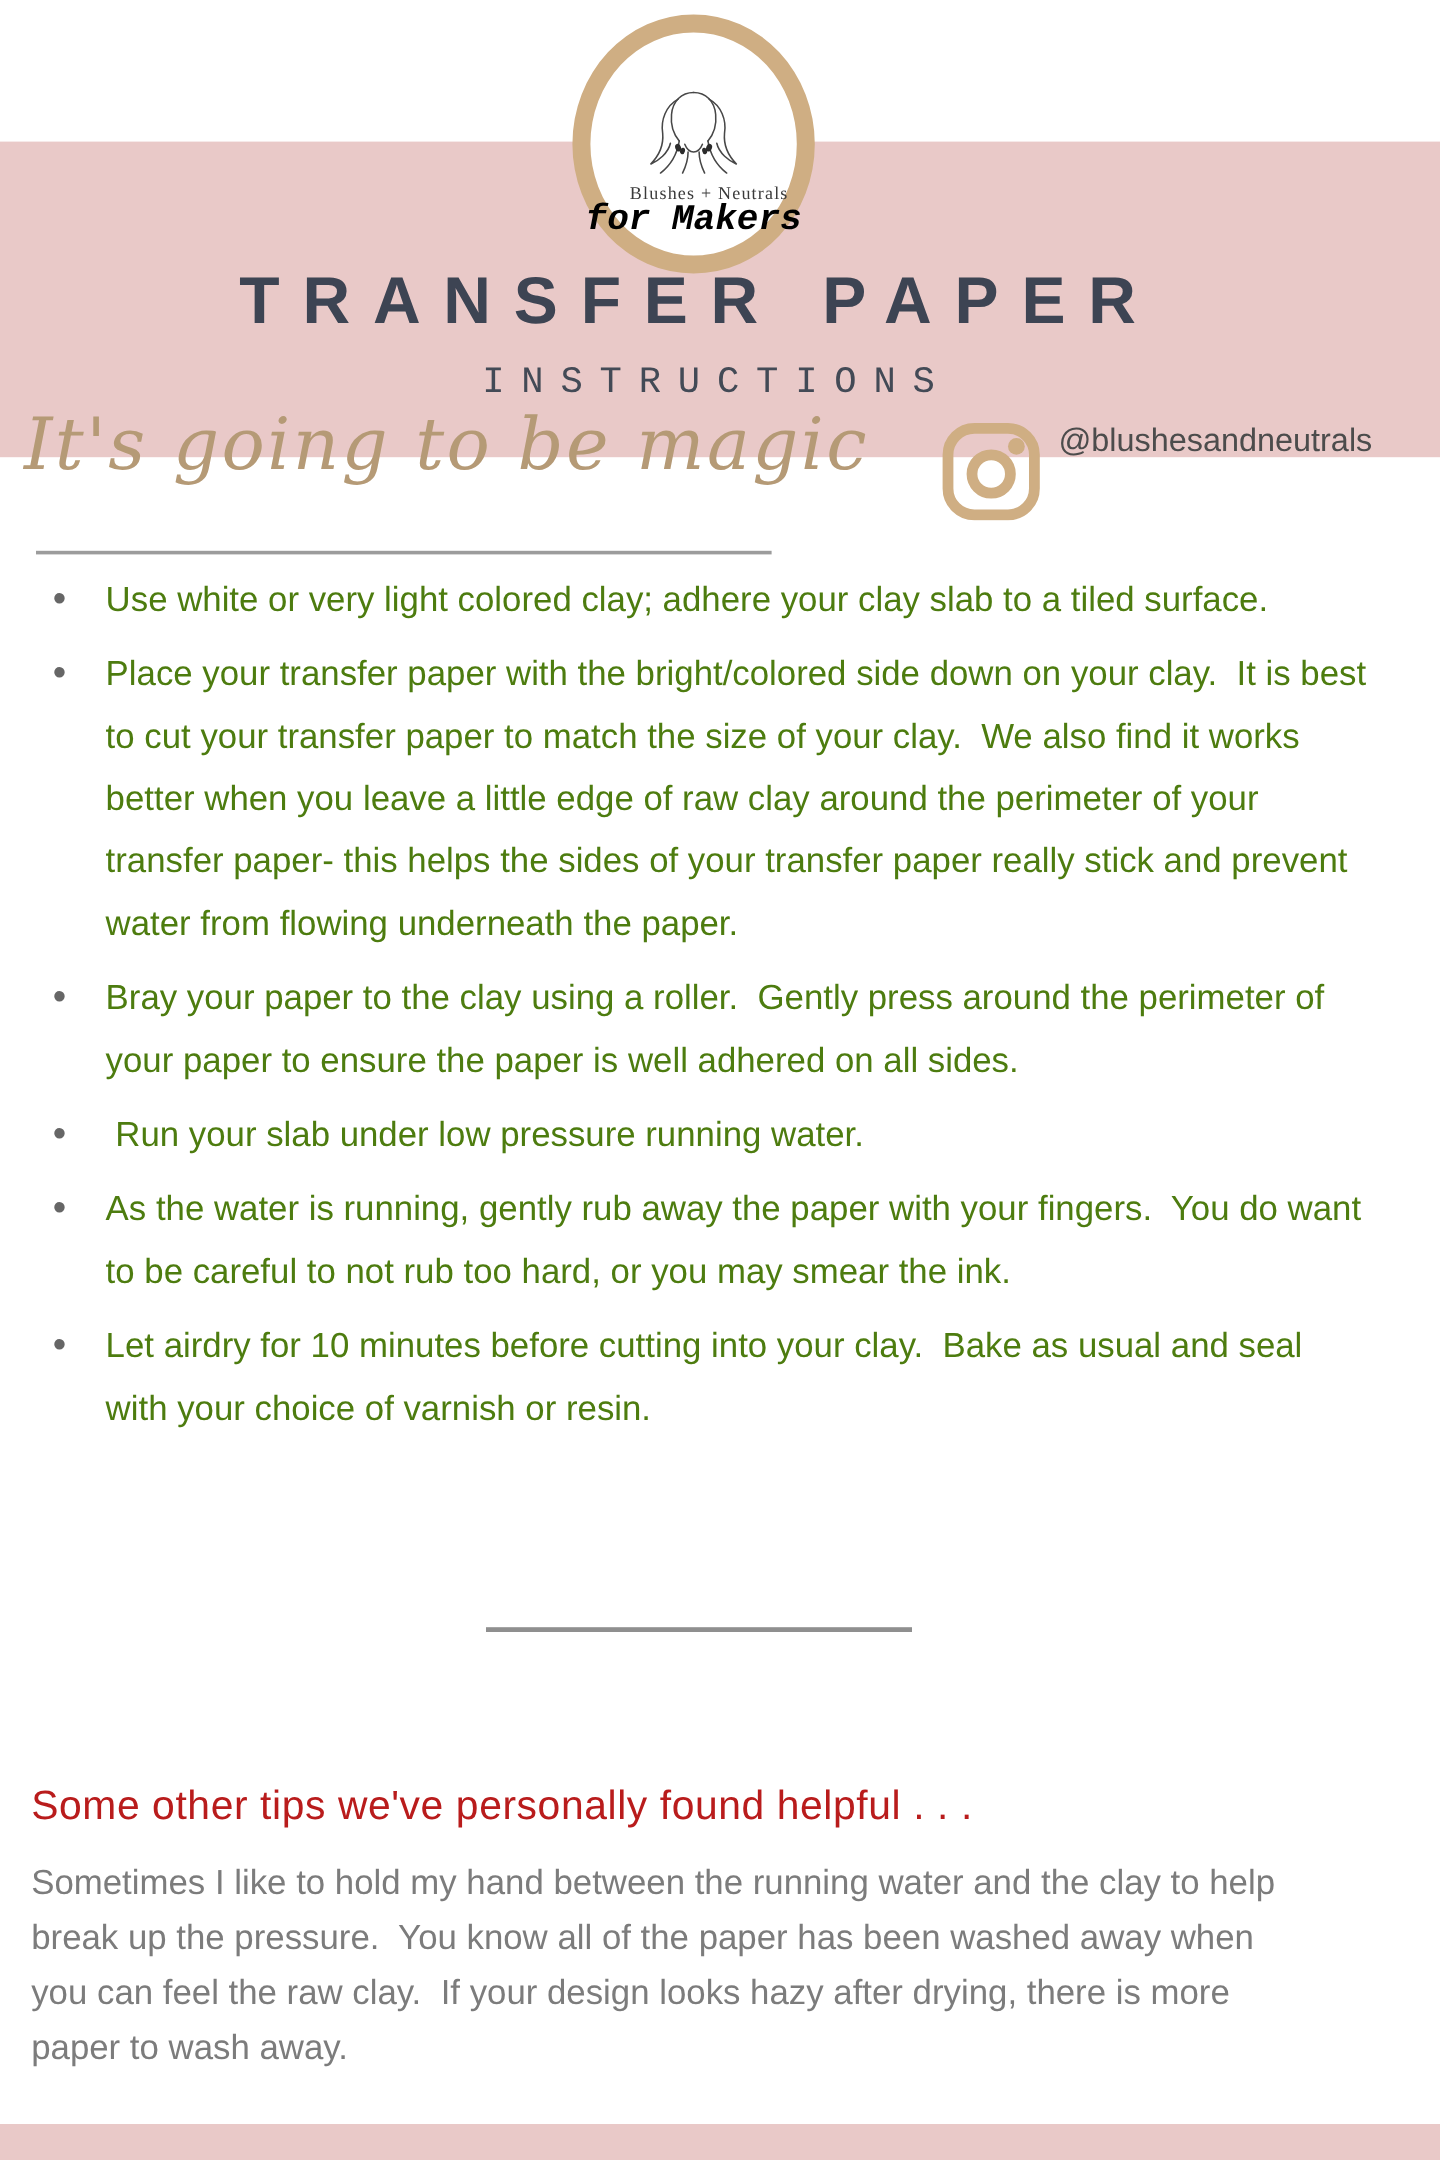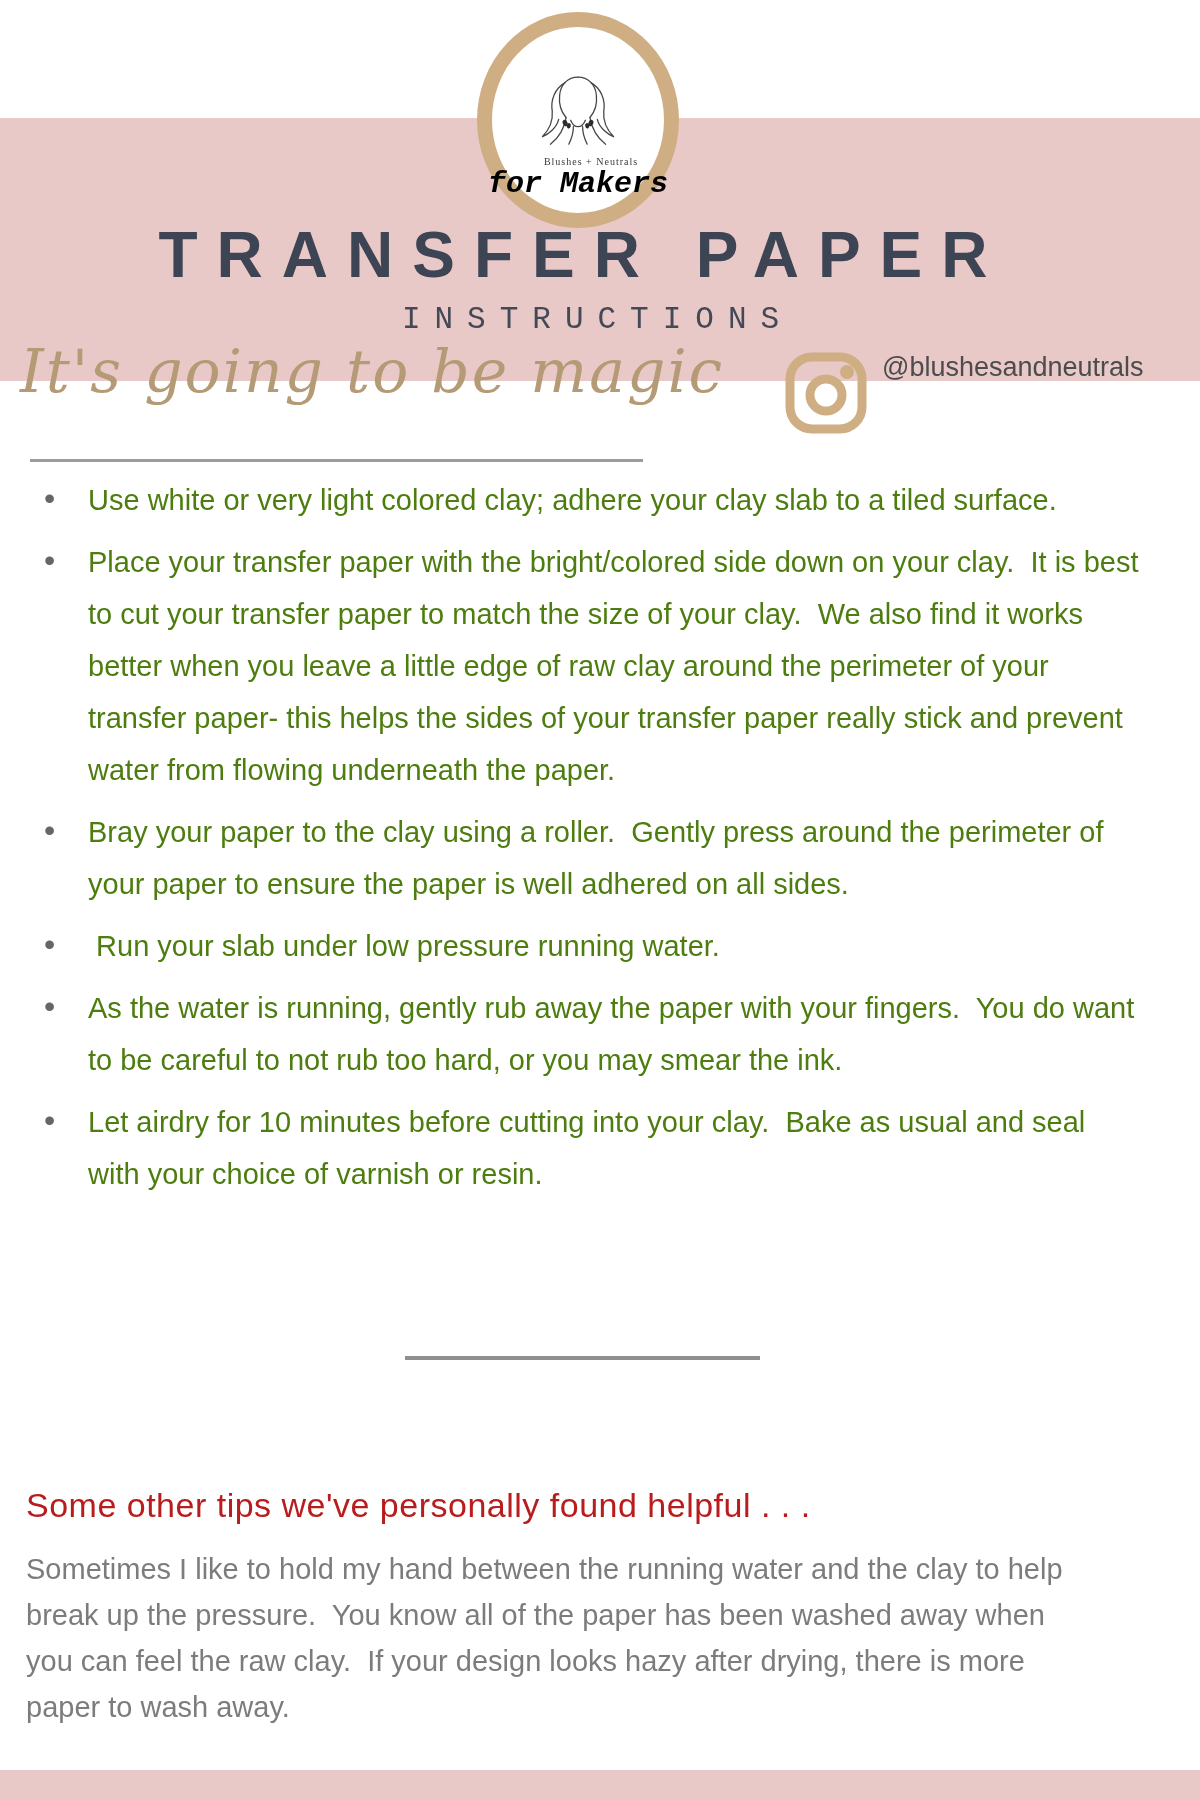--- a/index.html
+++ b/index.html
@@ -13,32 +13,32 @@
 
   
   .logo-circle {
     position:absolute; top:12px; left:477px; width:172px; height:172px;
     background:#ffffff; border:15px solid #cfae83; border-radius:50%; z-index:3;
     display:flex; flex-direction:column; align-items:center; justify-content:flex-end;
     padding-bottom:14px; box-sizing:content-box; text-align:center;
   }
   .logo-art { width:92px; height:84px; margin-bottom:1px; }
   .logo-brand {
-    font-family:"Liberation Serif", serif; font-size:10px; letter-spacing:1px;
+    font-family:"Liberation Serif", serif; font-size:15px; letter-spacing:1px;
     color:#3a3a3a; line-height:14px; white-space:nowrap;margin-left:26px;
   }
   .logo-script {
     font-family:Liberation Mono, monospace; font-style:italic; font-weight:700;
     font-size:30px; color:#000000; line-height:30px; white-space:nowrap;
   }
 
   
   .page-title {
     position:absolute; top:218px; left:0; width:1165px; text-align:center;
-    font-weight:bold; font-size:64px; letter-spacing:19px; color:#3d4453; z-index:2;
+    font-weight:bold; font-size:55px; letter-spacing:19px; color:#3d4453; z-index:2;
   }
   .page-subtitle {
     position:absolute; top:302px; left:0; width:1195px; text-align:center;
     font-family:Liberation Mono, monospace; font-size:31px; letter-spacing:14px;
     color:#434a56; z-index:2;
   }
 
   
   .script-tagline {
     position:absolute; top:336px; left:20px; z-index:4;

